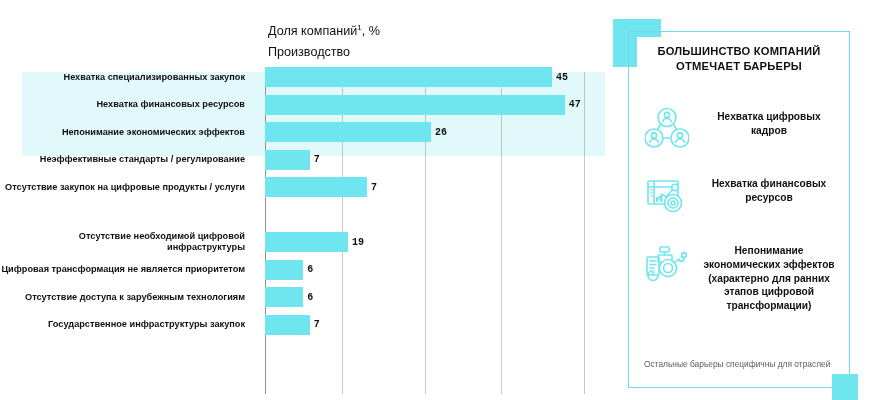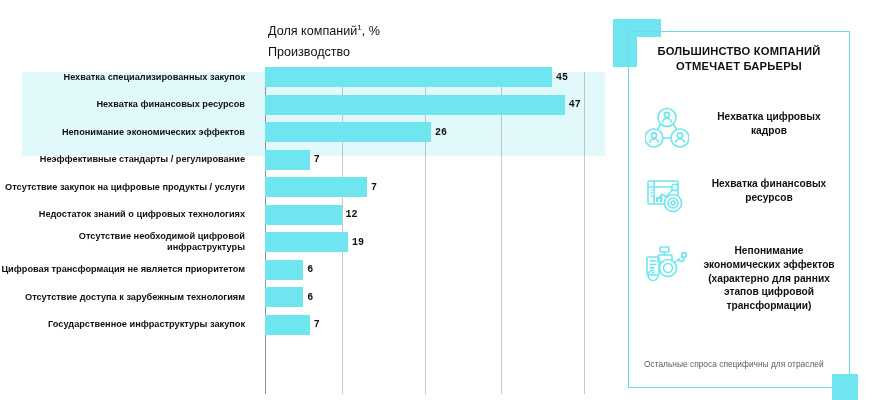--- a/index.html
+++ b/index.html
@@ -123,25 +123,20 @@
           </div>
         </div>
         <div class="row">
           <div class="row-label">Отсутствие закупок на цифровые продукты / услуги</div>
           <div class="bar-wrap">
             <div class="bar" style="width: 102.08px; background: rgb(111, 230, 239);"></div>
             <span class="bar-value">7</span>
           </div>
         </div>
         <div class="row">
-          <div class="row-label">Недостаток знаний о цифровых технологиях</div>
-          <div class="bar-wrap">
-            <div class="bar" style="width: 76.56px; background: rgb(111, 230, 239);"></div>
-            <span class="bar-value">12</span>
-          </div>
         </div>
         <div class="row">
           <div class="row-label">Отсутствие необходимой цифровой инфраструктуры</div>
           <div class="bar-wrap">
             <div class="bar" style="width: 82.94px; background: rgb(111, 230, 239);"></div>
             <span class="bar-value">19</span>
           </div>
         </div>
         <div class="row">
           <div class="row-label">Цифровая трансформация не является приоритетом</div>
@@ -221,15 +216,15 @@
             <rect x="14" y="14" width="14" height="7" rx="1"></rect>
             <circle cx="24" cy="27" r="8.5" fill="#fff"></circle>
             <circle cx="24" cy="27" r="4.5"></circle>
             <path d="M30 22l5-4M35 18a2.4 2.4 0 102.4-2.4" stroke-linecap="round"></path>
             <circle cx="40" cy="14" r="2.4"></circle>
           </svg>
         </div>
         <div class="panel-item-label">Непонимание экономических эффектов (характерно для ранних этапов цифровой трансформации)</div>
       </div>
     </div>
-  <div class="panel-note">Остальные спроса специфичны для отраслей</div>
+  <div class="panel-note">Остальные барьеры специфичны для отраслей</div>
 
 </div>
 
 </body></html>

